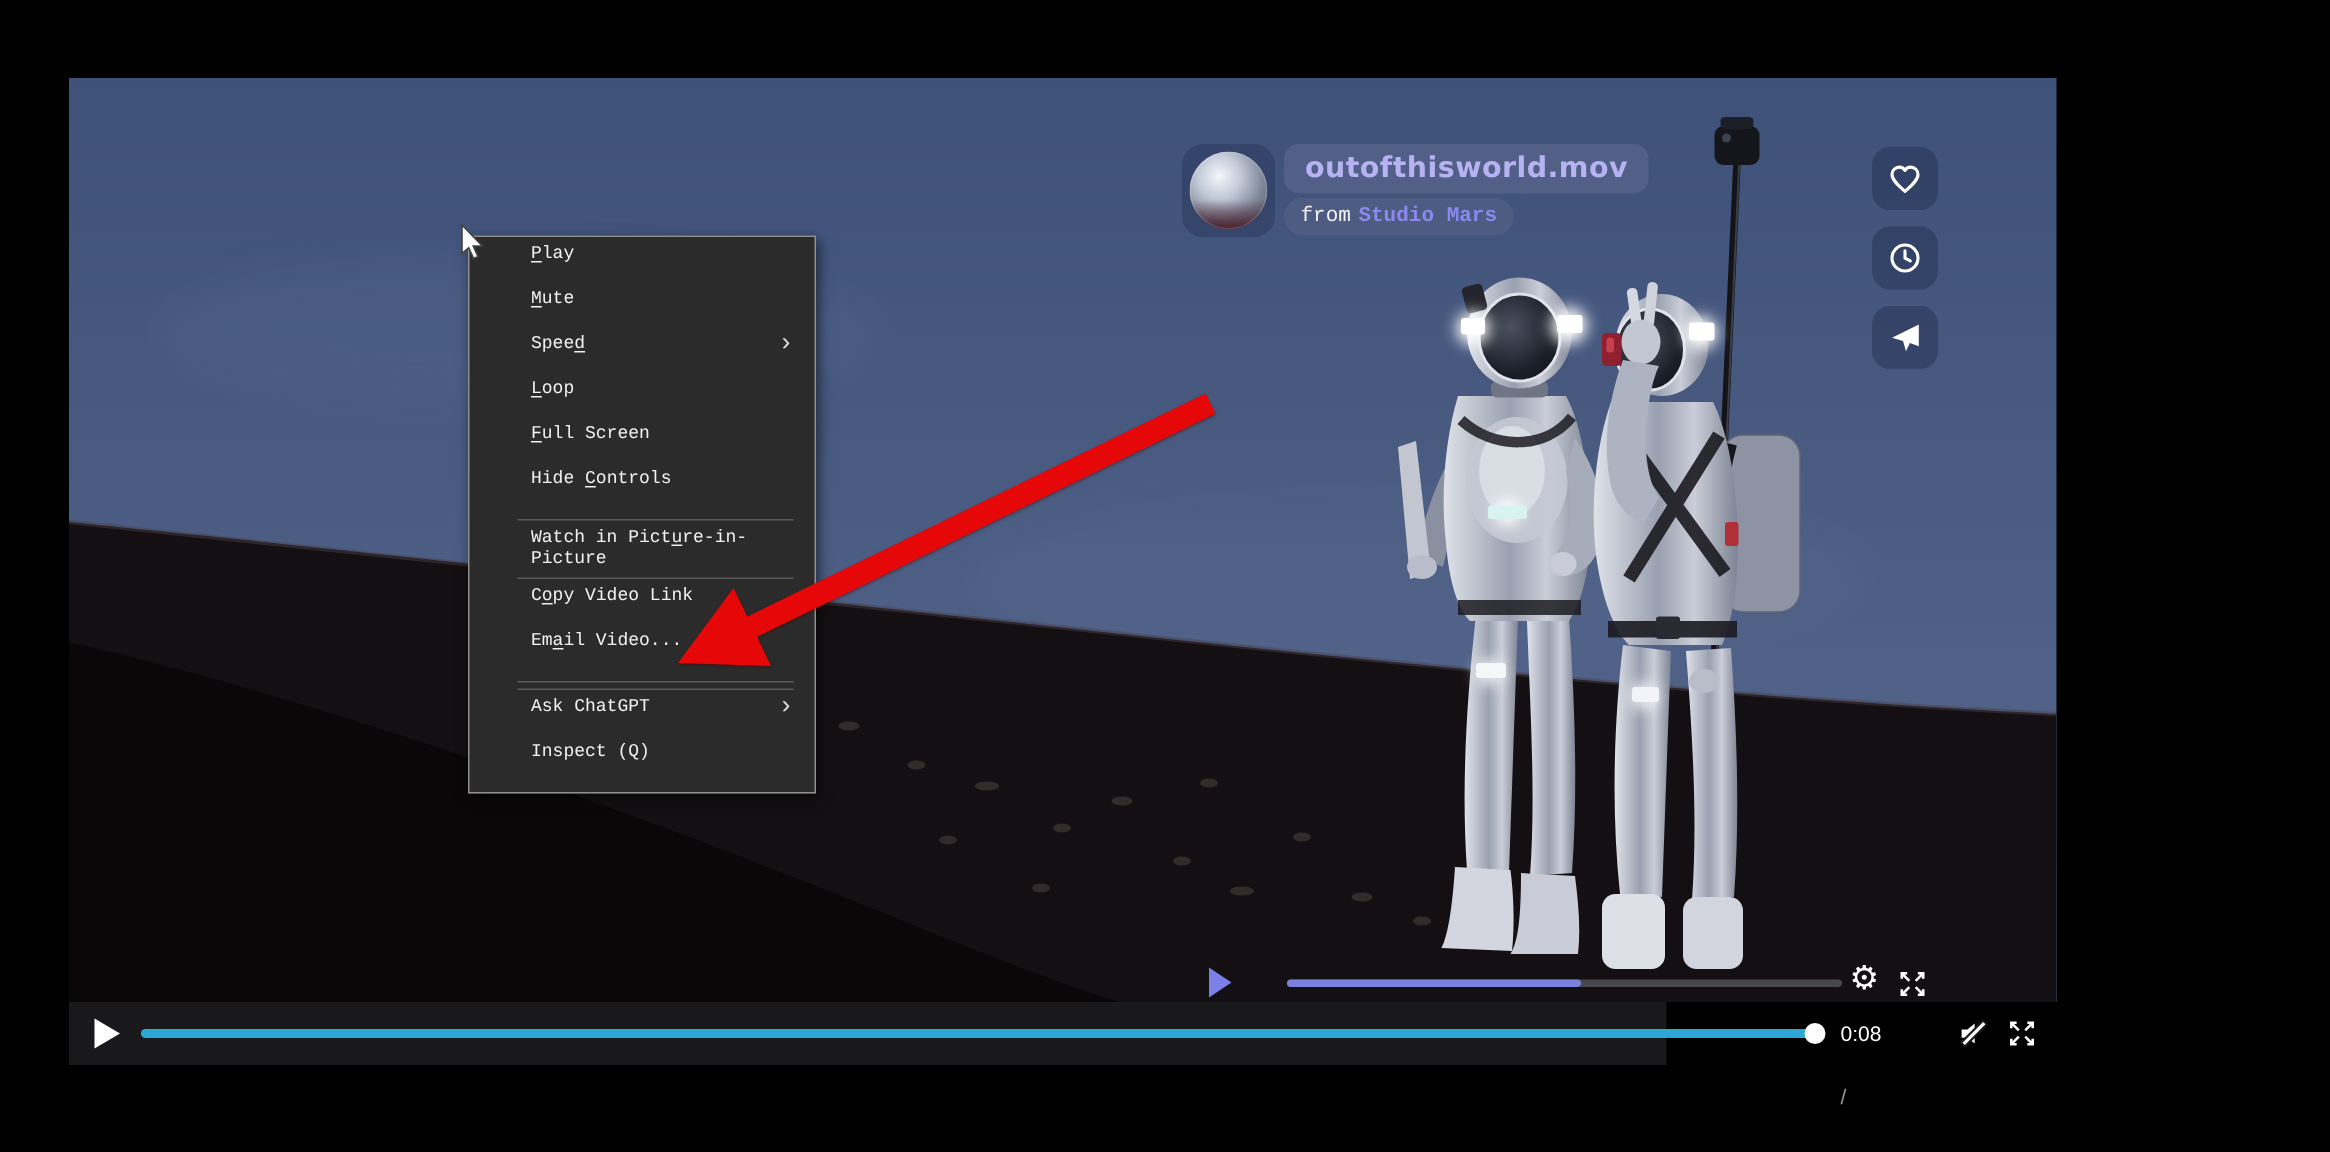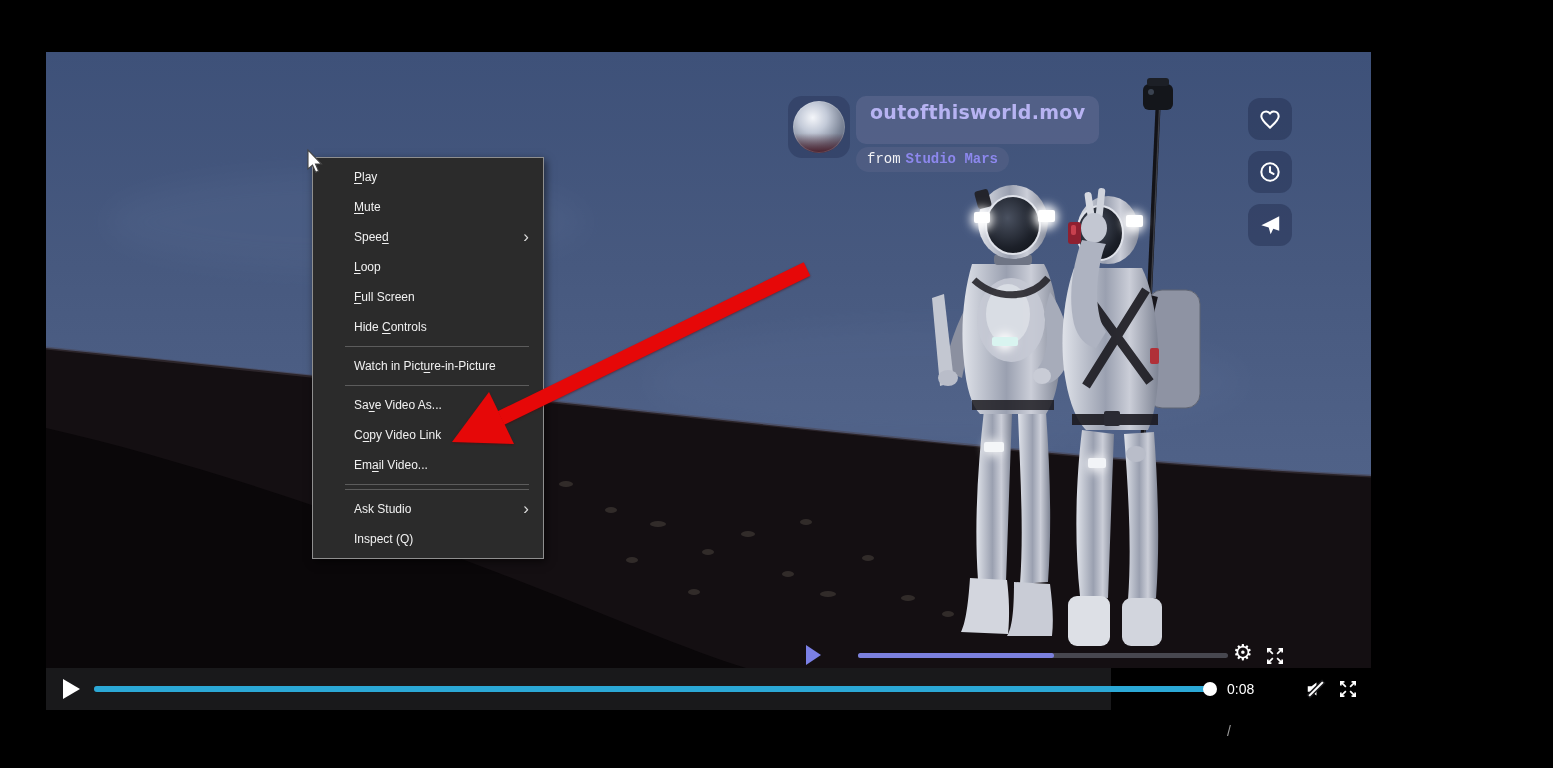--- a/index.html
+++ b/index.html
@@ -17,21 +17,21 @@
   .header { position:absolute; left:742px; top:44px; display:flex; align-items:flex-start; }
   .avatar-tile { width:62px; height:62px; border-radius:14px; background:rgba(44,56,92,.55);
                  display:flex; align-items:center; justify-content:center; }
   .avatar-img { width:52px; height:52px; border-radius:50%;
     background:
       linear-gradient(to top, rgba(74,28,40,.95) 0%, rgba(74,28,40,0) 38%),
       radial-gradient(circle at 38% 32%, #f4f6fa 0%, #c3cad8 30%, #7d8698 62%, #45506a 100%);
     box-shadow:inset 0 0 0 1px rgba(255,255,255,.15); }
   .title-col { margin-left:6px; }
   .title-pill { display:inline-block; background:rgba(86,99,138,.85); border-radius:10px;
-                padding:5px 14px 21px; font-family:"DejaVu Sans", sans-serif;
+                padding:5px 14px 6px; font-family:"DejaVu Sans", sans-serif;
                 font-size:19px; font-weight:bold; color:#b7b3f2; letter-spacing:.3px; }
   .from-pill { display:inline-block; margin-top:3px; background:rgba(80,94,132,.85);
                border-radius:13px; padding:4px 11px 5px; font-size:14px; color:#f3f3f6;font-family:Liberation Mono, monospace; }
   .from-pill .studio { color:#8d88ee; font-weight:bold; margin-left:5px; }
 
   
   .side-actions { position:absolute; left:1202px; top:46px; display:flex;
                   flex-direction:column; gap:11px; }
   .action-btn { width:44px; height:42px; border-radius:12px; background:rgba(33,45,78,.45);
                 display:flex; align-items:center; justify-content:center; cursor:pointer; }
@@ -64,22 +64,22 @@
   .ob-time .sep, .ob-time .dur { color:#9a9a9a; }
   .ob-btn { position:absolute; top:0; height:42px; display:flex; align-items:center;
             justify-content:center; cursor:pointer; }
   .ob-mute { left:1252px; width:36px; }
   .ob-fs { left:1286px; width:32px; }
 
   
   .context-menu { position:absolute; left:312px; top:157px; width:232px; z-index:40;
                   background:#2b2b2b; border:1px solid #8f8f8f; padding:4px 0;
                   box-shadow:2px 3px 8px rgba(0,0,0,.55); }
-  .menu-item { height:30px; display:flex; align-items:center;
-               padding:0 14px 0 41px; font-size:12px; color:#f1f1f1; cursor:default; }
+  .menu-item { height:30px; display:flex; 
+               padding:0 14px 0 41px; font-size:12px; color:#f1f1f1; cursor:default;font-family:Liberation Mono, monospace; }
   .menu-item u { text-decoration:underline; text-underline-offset:2px; }
   .mi-chevron { margin-left:auto; color:#dcdcdc; font-size:17px; line-height:1;
                 transform:translateY(-1px); }
   .menu-divider { height:1px; background:#5c5c5c; margin:4px 14px 4px 32px; }
 
   
   .arrow-overlay, .cursor-overlay { position:absolute; left:0; top:0; pointer-events:none; }
   .arrow-overlay { z-index:50; }
   .cursor-overlay { z-index:60; }
 </style>
@@ -296,32 +296,29 @@
       </div>
       <div class="menu-item">
         <span class="mi-label">Hide <u>C</u>ontrols</span>
       </div>
       <div class="menu-divider"></div>
       <div class="menu-item">
         <span class="mi-label">Watch in Pict<u>u</u>re-in-Picture</span>
       </div>
       <div class="menu-divider"></div>
       <div class="menu-item">
-        <span class="mi-label">Sa<u>v</u>e Video As...</span>
-      </div>
-      <div class="menu-item">
         <span class="mi-label">C<u>o</u>py Video Link</span>
       </div>
       <div class="menu-item">
         <span class="mi-label">Em<u>a</u>il Video...</span>
       </div>
       <div class="menu-divider"></div>
       <div class="menu-divider"></div>
       <div class="menu-item">
-        <span class="mi-label">Ask Studio</span>
+        <span class="mi-label">Ask ChatGPT</span>
         <span class="mi-chevron">›</span>
       </div>
       <div class="menu-item">
         <span class="mi-label">Inspect (Q)</span>
       </div>
     </div>
 
   <svg class="arrow-overlay" width="1553" height="768" viewBox="0 0 1553 768">
     <g style="filter:drop-shadow(0 1px 1px rgba(80,0,0,.5))">
       <line x1="807" y1="269" x2="501" y2="418" stroke="#e60808" stroke-width="15"></line>

